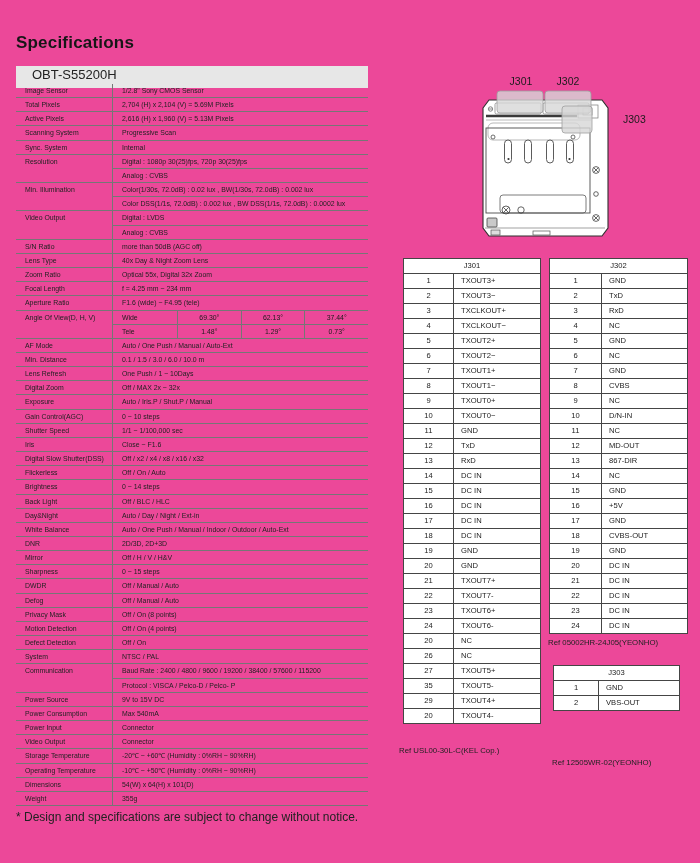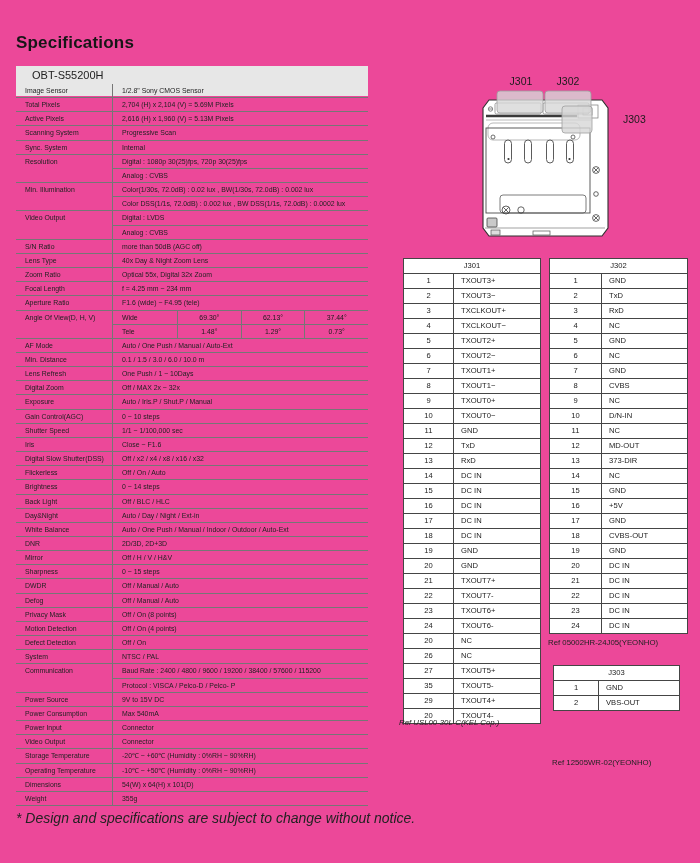--- a/index.html
+++ b/index.html
@@ -1,47 +1,47 @@
 <!DOCTYPE html>
 <html><head>
 <meta charset="utf-8">
 <style>
   html,body{margin:0;padding:0;background:#fff;}
   .page{position:relative;width:700px;height:863px;background:#ec4899;overflow:hidden;
         font-family:"Liberation Sans", sans-serif;color:#1b1b1b;}
   .page-title{position:absolute;top:33px;font-size:17px;font-weight:700;letter-spacing:.2px;color:#161616;}
-  .model-bar{position:absolute;left:16px;top:66px;width:352px;height:30px;line-height:18px;
-             background:#e7e7e7;font-size:11px;padding-left:16px;box-sizing:border-box;color:#222;}
+  .model-bar{position:absolute;left:16px;top:66px;width:352px;height:22px;line-height:18px;
+             background:#e7e7e7;font-size:13px;padding-left:16px;box-sizing:border-box;color:#222;}
   
   .spec-table{position:absolute;left:16px;top:84px;width:352px;}
   .spec-row{display:flex;border-bottom:1px solid #767676;align-items:stretch;}
   .spec-label{width:97px;box-sizing:border-box;padding-left:9px;font-size:6.9px;
               line-height:13.16px;border-right:1px solid #767676;color:#222;}
   .spec-values{flex:1;min-width:0;}
   .v-line{height:13.16px;line-height:13.16px;padding-left:9px;font-size:6.9px;white-space:nowrap;color:#222;}
   .v-line.sub{border-top:1px solid #767676;}
   .ag-line{display:flex;height:13.16px;line-height:13.16px;font-size:6.9px;}
   .ag-line.sub{border-top:1px solid #767676;}
   .ag-cell{box-sizing:border-box;text-align:center;}
   .ag-cell.first{width:64px;text-align:left;padding-left:9px;}
   .ag-cell.num{flex:1;}
   .ag-cell + .ag-cell{border-left:1px solid #767676;}
-  .footnote{position:absolute;left:16px;top:810px;font-size:14px;color:#222;font-style:italic;}
+  .footnote{position:absolute;left:16px;top:810px;font-size:12px;color:#222;}
   
   .pin-table{position:absolute;border:1px solid #454545;box-sizing:border-box;background:#fff;}
   .pin-header{height:14px;line-height:14px;text-align:center;font-size:7.6px;border-bottom:1px solid #454545;color:#222;}
   .pin-row{display:flex;height:14px;line-height:14px;font-size:7.6px;color:#222;}
   .pin-row + .pin-row{border-top:1px solid #454545;}
   .pin-num{text-align:center;border-right:1px solid #454545;box-sizing:border-box;}
   .pin-name{flex:1;padding-left:7px;white-space:nowrap;}
   .pt-j301{left:403px;top:258px;width:138px;}  .pt-j301 .pin-num{width:50px;}
   .pt-j302{left:549px;top:258px;width:139px;}  .pt-j302 .pin-num{width:52px;}
   .pt-j303{left:553px;top:665px;width:127px;}  .pt-j303 .pin-num{width:45px;}
   .ref-note{position:absolute;font-size:7.8px;color:#222;white-space:nowrap;}
-  .ref-1{left:399px;top:718px;font-style:italic;} .ref-2{left:548px;top:638px;} .ref-3{left:552px;top:718px;margin-top:40px;}
+  .ref-1{left:399px;top:746px;} .ref-2{left:548px;top:638px;} .ref-3{left:552px;top:718px;margin-top:40px;}
   .diagram-svg{position:absolute;left:477px;top:70px;width:225px;height:178px;}
   .diagram-svg text{font-family:"Liberation Sans", sans-serif;font-size:10.5px;fill:#1b1b1b;}
 </style>
 </head>
 <body>
 
 <div class="page">
 
   <div class="page-title" style="left:16px">Specifications</div>
   <div class="model-bar">OBT-S55200H</div>
@@ -579,21 +579,21 @@
       <div class="pin-row">
         <div class="pin-num">11</div>
         <div class="pin-name">NC</div>
       </div>
       <div class="pin-row">
         <div class="pin-num">12</div>
         <div class="pin-name">MD-OUT</div>
       </div>
       <div class="pin-row">
         <div class="pin-num">13</div>
-        <div class="pin-name">373-DIR</div>
+        <div class="pin-name">867-DIR</div>
       </div>
       <div class="pin-row">
         <div class="pin-num">14</div>
         <div class="pin-name">NC</div>
       </div>
       <div class="pin-row">
         <div class="pin-num">15</div>
         <div class="pin-name">GND</div>
       </div>
       <div class="pin-row">

